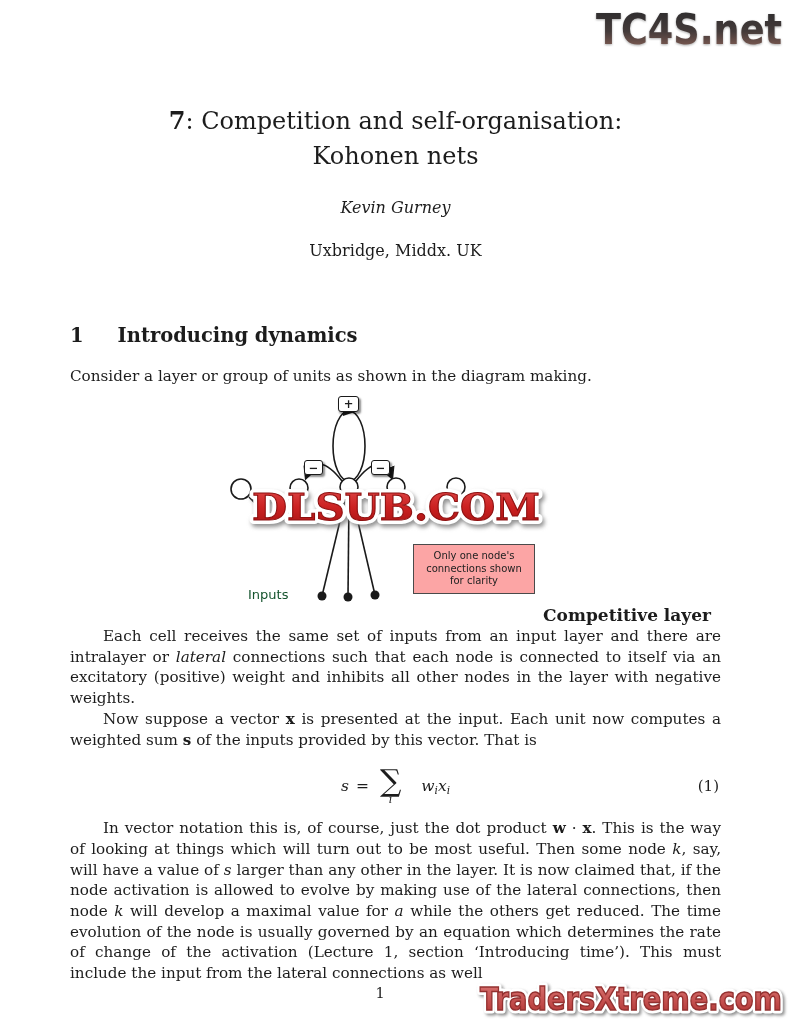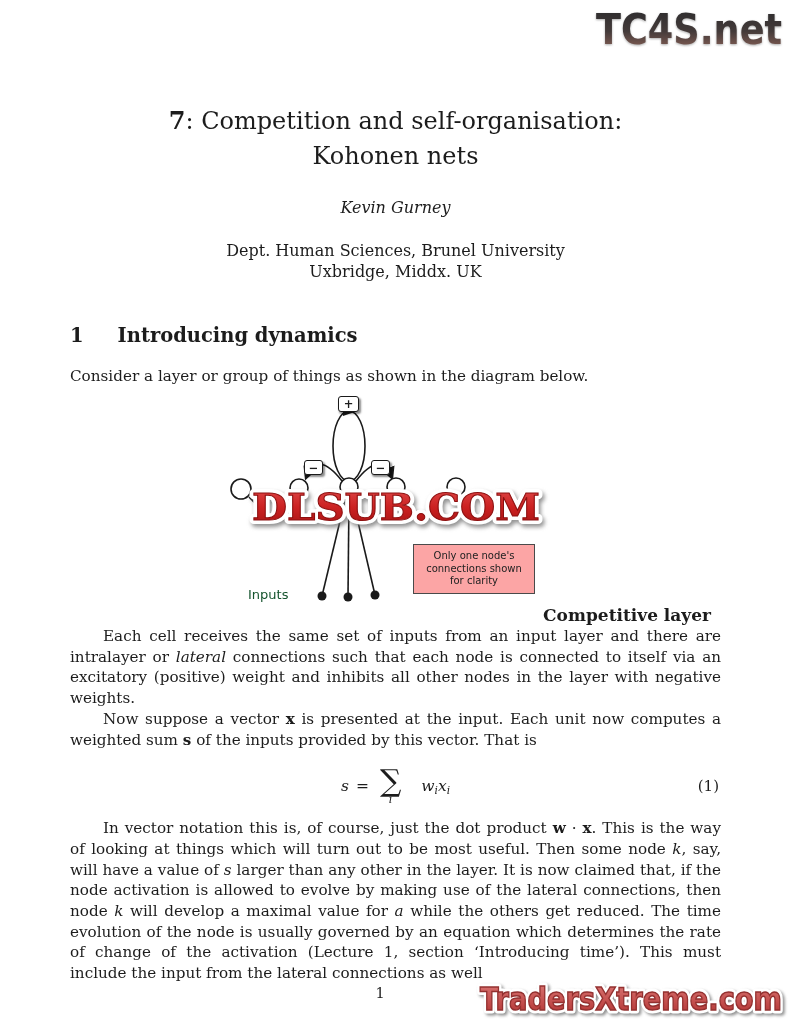--- a/index.html
+++ b/index.html
@@ -79,31 +79,30 @@
       </linearGradient>
     </defs>
     <text x="97" y="41" text-anchor="middle" textLength="186" lengthAdjust="spacingAndGlyphs" font-family="DejaVu Sans, sans-serif" font-weight="bold" font-size="43" fill="url(#gTC)">TC4S.net</text>
   </svg>
 
   <div class="abs title-block">
     <div class="title-line"><span class="bold">7</span><span>: Competition and self-organisation:</span></div>
     <div class="title-line">Kohonen nets</div>
     <div class="author">Kevin Gurney</div>
     <div class="affiliation">
-      <div>Dept. Human Sciences, Brunel University</div>
       <div>Uxbridge, Middx. UK</div>
     </div>
   </div>
 
   <div class="abs section-heading">
     <span class="sec-num">1</span>
     <span>Introducing dynamics</span>
   </div>
 
-  <div class="abs intro">Consider a layer or group of things as shown in the diagram below.</div>
+  <div class="abs intro">Consider a layer or group of units as shown in the diagram making.</div>
 
   <div class="abs figure">
     <svg class="diagram" width="651" height="240" viewBox="0 0 651 240">
       <defs>
         <marker id="arrow" viewBox="0 0 10 10" refX="8" refY="5" markerWidth="8.5" markerHeight="8.5" orient="auto-start-reverse">
           <path d="M0,0 L10,5 L0,10 z" fill="#1a1a1a"></path>
         </marker>
       </defs>
       <g fill="none" stroke="#1a1a1a" stroke-width="1.6">
 

